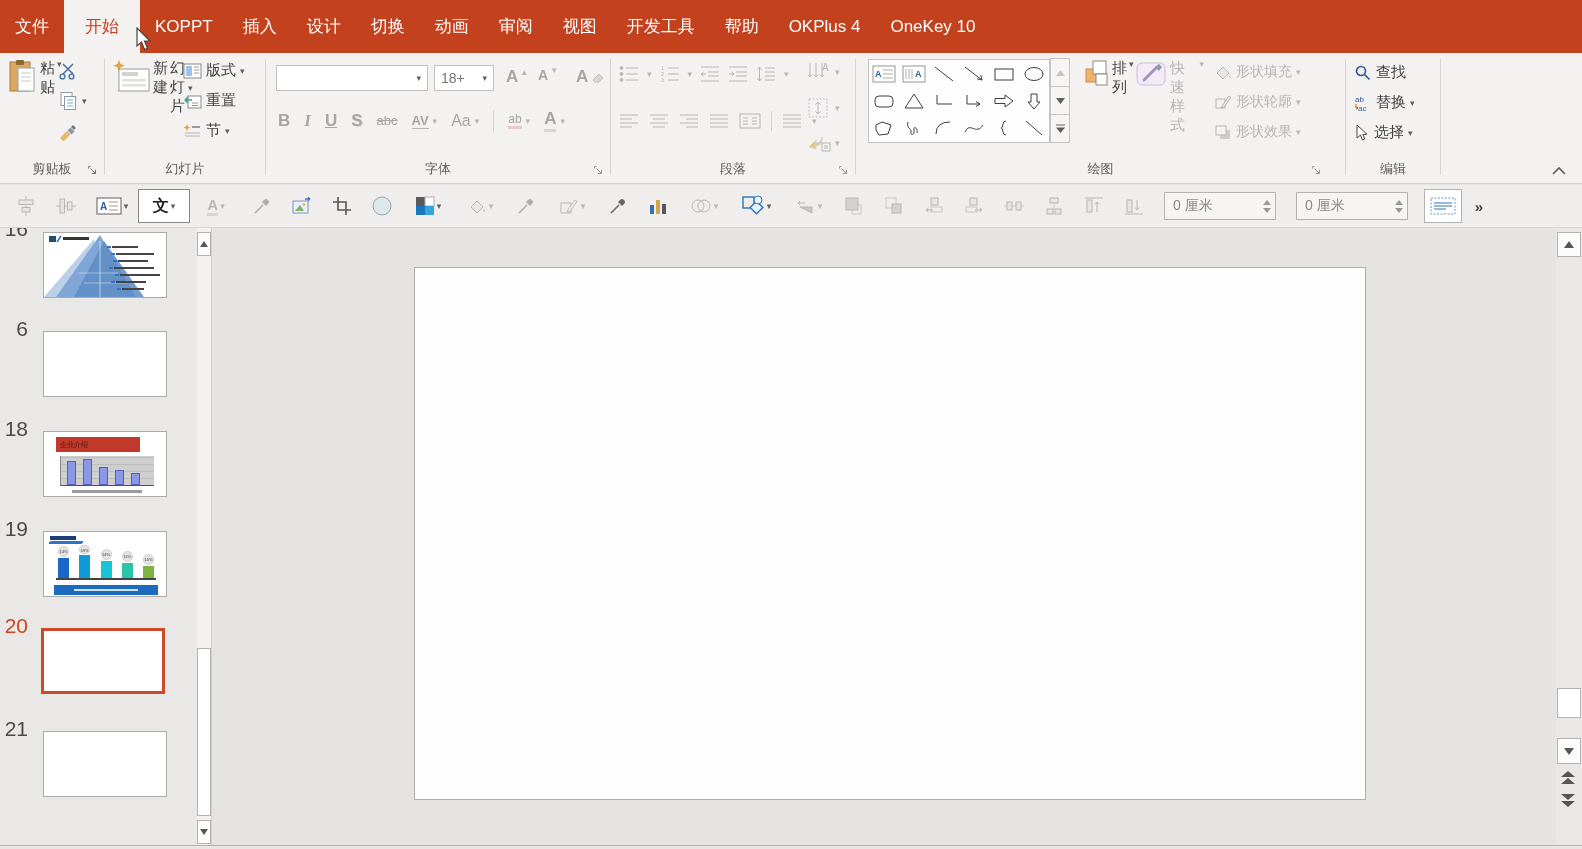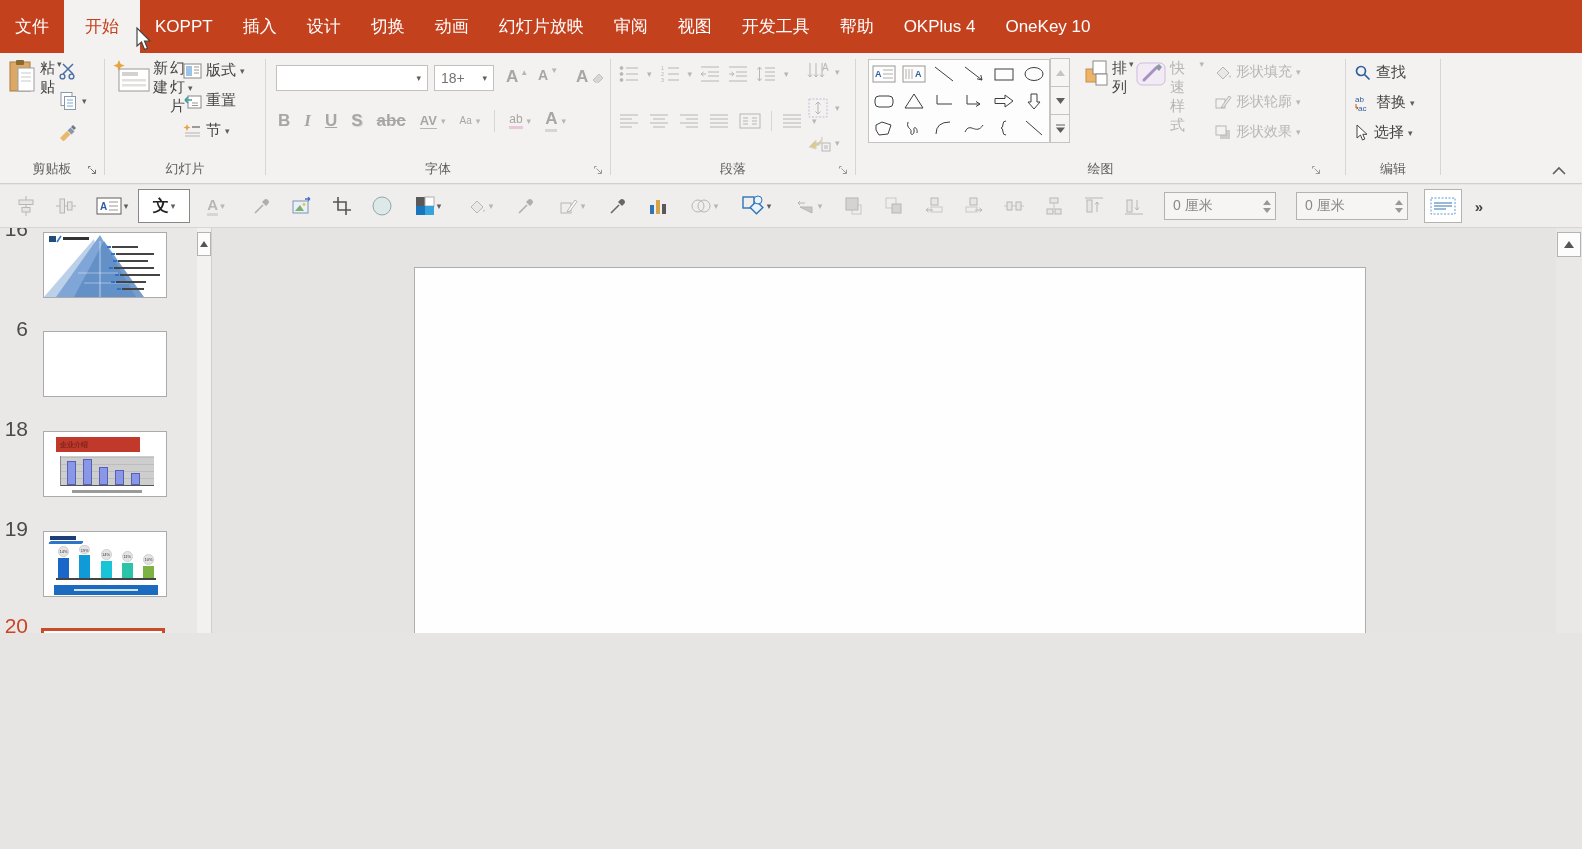--- a/index.html
+++ b/index.html
@@ -1,18 +1,18 @@
 <!DOCTYPE html>
 <html><head>
 <meta charset="utf-8">
 <style>
   *{box-sizing:border-box;margin:0;padding:0}
   html,body{width:1582px;height:849px;overflow:hidden;background:#E6E5E4;
     font-family:"Liberation Sans","DejaVu Sans",sans-serif;}
-  .app{position:relative;width:1582px;height:633px;overflow:hidden}
+  .app{position:relative;width:1582px;height:849px;overflow:hidden}
   
   .menubar{position:absolute;left:0;top:0;width:1582px;height:53px;background:#C4411E;display:flex;align-items:stretch;color:#fff}
   .tab{padding:0 15px;font-size:17px;line-height:53px;white-space:nowrap;cursor:default}
   .tab.active{background:#F3F2F1;color:#C4411E;padding:0 21px}
   .menu-right{position:absolute;right:14px;top:0;height:53px;display:flex;gap:46px;align-items:center}
   .mr-item{display:flex;align-items:center;gap:7px;font-size:17px;color:#fff}
   
   .ribbon{position:absolute;left:0;top:53px;width:1582px;height:131px;background:#F3F2F1;border-bottom:1px solid #D2D0CE}
   .grp{position:absolute;top:0;height:130px}
   .grp-label{position:absolute;bottom:5px;left:0;width:100%;text-align:center;font-size:13px;color:#605E5C}
@@ -73,21 +73,20 @@
 <div class="app">
 
   <div class="menubar">
     <div class="tab">文件</div>
     <div class="tab active">开始</div>
     <div class="tab">KOPPT</div>
     <div class="tab">插入</div>
     <div class="tab">设计</div>
     <div class="tab">切换</div>
     <div class="tab">动画</div>
-    <div class="tab">幻灯片放映</div>
     <div class="tab">审阅</div>
     <div class="tab">视图</div>
     <div class="tab">开发工具</div>
     <div class="tab">帮助</div>
     <div class="tab">OKPlus 4</div>
     <div class="tab">OneKey 10</div>
     <div class="cursor">
       <svg width="18" height="26" viewBox="0 0 18 26">
           <path d="M1 1 L1 19 L5.5 15 L8.5 22.5 L11.5 21.2 L8.5 14 L14 14 Z" fill="#fff" stroke="#444" stroke-width="1.2"></path>
         </svg>
@@ -231,27 +230,27 @@
             <svg width="12" height="12" viewBox="0 0 12 12">
               <path d="M1 9 l6-6 4 4-6 6z" fill="#D8D6D4" stroke="#C5C3C1"></path>
             </svg>
           </span>
         </div>
       <div class="smallrow" style="left:12px;top:56px;gap:14px">
         <span class="fl">B</span>
         <span class="fl" style="font-family:'Liberation Serif',serif;font-style:italic">I</span>
         <span class="fl" style="text-decoration:underline">U</span>
         <span class="fl" style="text-shadow:1px 1px 1px #d5d3d1">S</span>
-        <span class="fl" style="font-size:17px;font-weight:bold;text-decoration:line-through">abc</span>
+        <span class="fl" style="font-size:13px;font-weight:normal;text-decoration:line-through">abc</span>
         <span class="smallrow dis" style="position:static">
             <span class="fl" style="font-size:13px;border-bottom:1px solid #B8B6B4">AV</span>
             <span class="dd">▾</span>
           </span>
         <span class="smallrow dis" style="position:static">
-            <span class="fl" style="font-size:10px;font-weight:normal">Aa</span>
+            <span class="fl" style="font-size:16px;font-weight:normal">Aa</span>
             <span class="dd">▾</span>
           </span>
         <span style="width:1px;height:22px;background:#D8D6D4"></span>
         <span class="smallrow dis" style="position:static">
             <span class="fl" style="font-size:12px;font-weight:normal;border-bottom:3px solid #E8C8D8">ab</span>
             <span class="dd">▾</span>
           </span>
         <span class="smallrow dis" style="position:static">
             <span class="fl" style="border-bottom:3px solid #D8D6D4">A</span>
             <span class="dd">▾</span>

